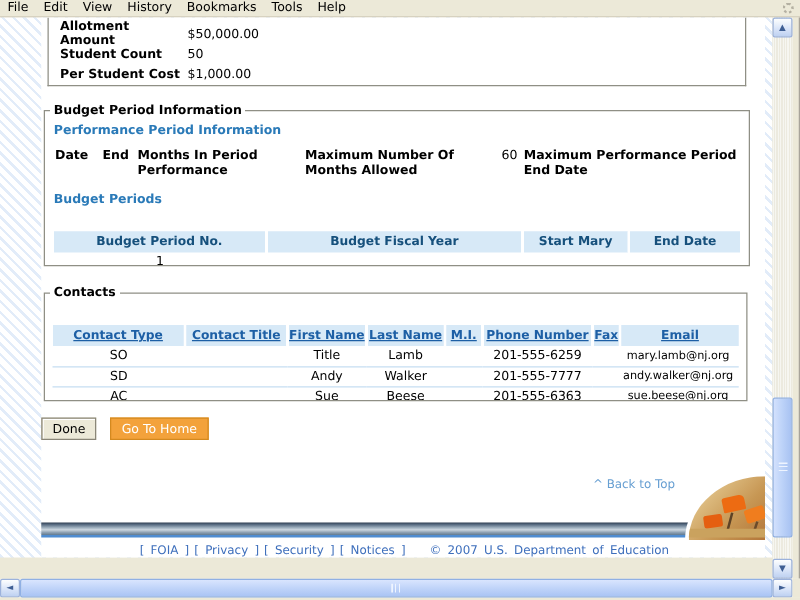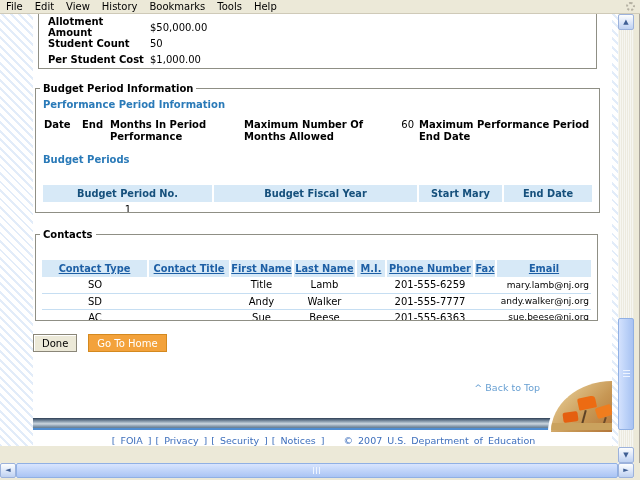--- a/index.html
+++ b/index.html
@@ -57,21 +57,21 @@
   .pl-maxm{ width:148px; margin-right:4px; }
   .pl-maxv{ width:18px; font-weight:normal; text-align:right; margin-right:5px; }
   .pl-maxend{ width:180px; }
 
   table.grid{ margin:20px auto 0 auto; width:549px; border-collapse:collapse; table-layout:fixed; font-size:10px; }
   table.grid th{ background:#d7e9f7; height:17px; font-weight:bold; font-size:9.8px; overflow:hidden; white-space:nowrap; }
   table.grid th + th{ border-left:2px solid #fff; }
   .budget-t th{ color:#16507c; }
   .contacts-t th{ color:#1d5fa5; text-decoration:underline; cursor:pointer; }
   table.grid td{ height:16px; text-align:center; border-bottom:1px solid #c6def2; overflow:hidden; white-space:nowrap; }
-  .contacts-t td:last-child{ text-align:right; font-size:9px; padding-right:2px; }
+  .contacts-t td:last-child{ text-align:center; font-size:9px; padding-right:2px; }
 
   .buttons-row{ display:flex; gap:11px; margin:13px 0 0 0; height:18px; }
   .btn-done{ font-family:"DejaVu Sans",sans-serif; font-size:10px; padding:1px 8px; background:#ece9d8;
     border:1px solid #8a8678; box-shadow:inset 1px 1px 0 #fff; color:#000; }
   .btn-home{ font-family:"DejaVu Sans",sans-serif; font-size:10px; padding:1px 8px; background:#f3a23b;
     border:1px solid #d4891f; color:#fff; }
 
   .bottom-zone{ position:relative; margin-top:24px; height:56px; }
   .back-top{ position:absolute; top:6px; right:72px; color:#679fd2; font-size:9.5px; cursor:pointer; }
   .gbar{ position:absolute; left:0; right:0; bottom:2px; height:12px; border-bottom:2px solid #4f8cd0;

